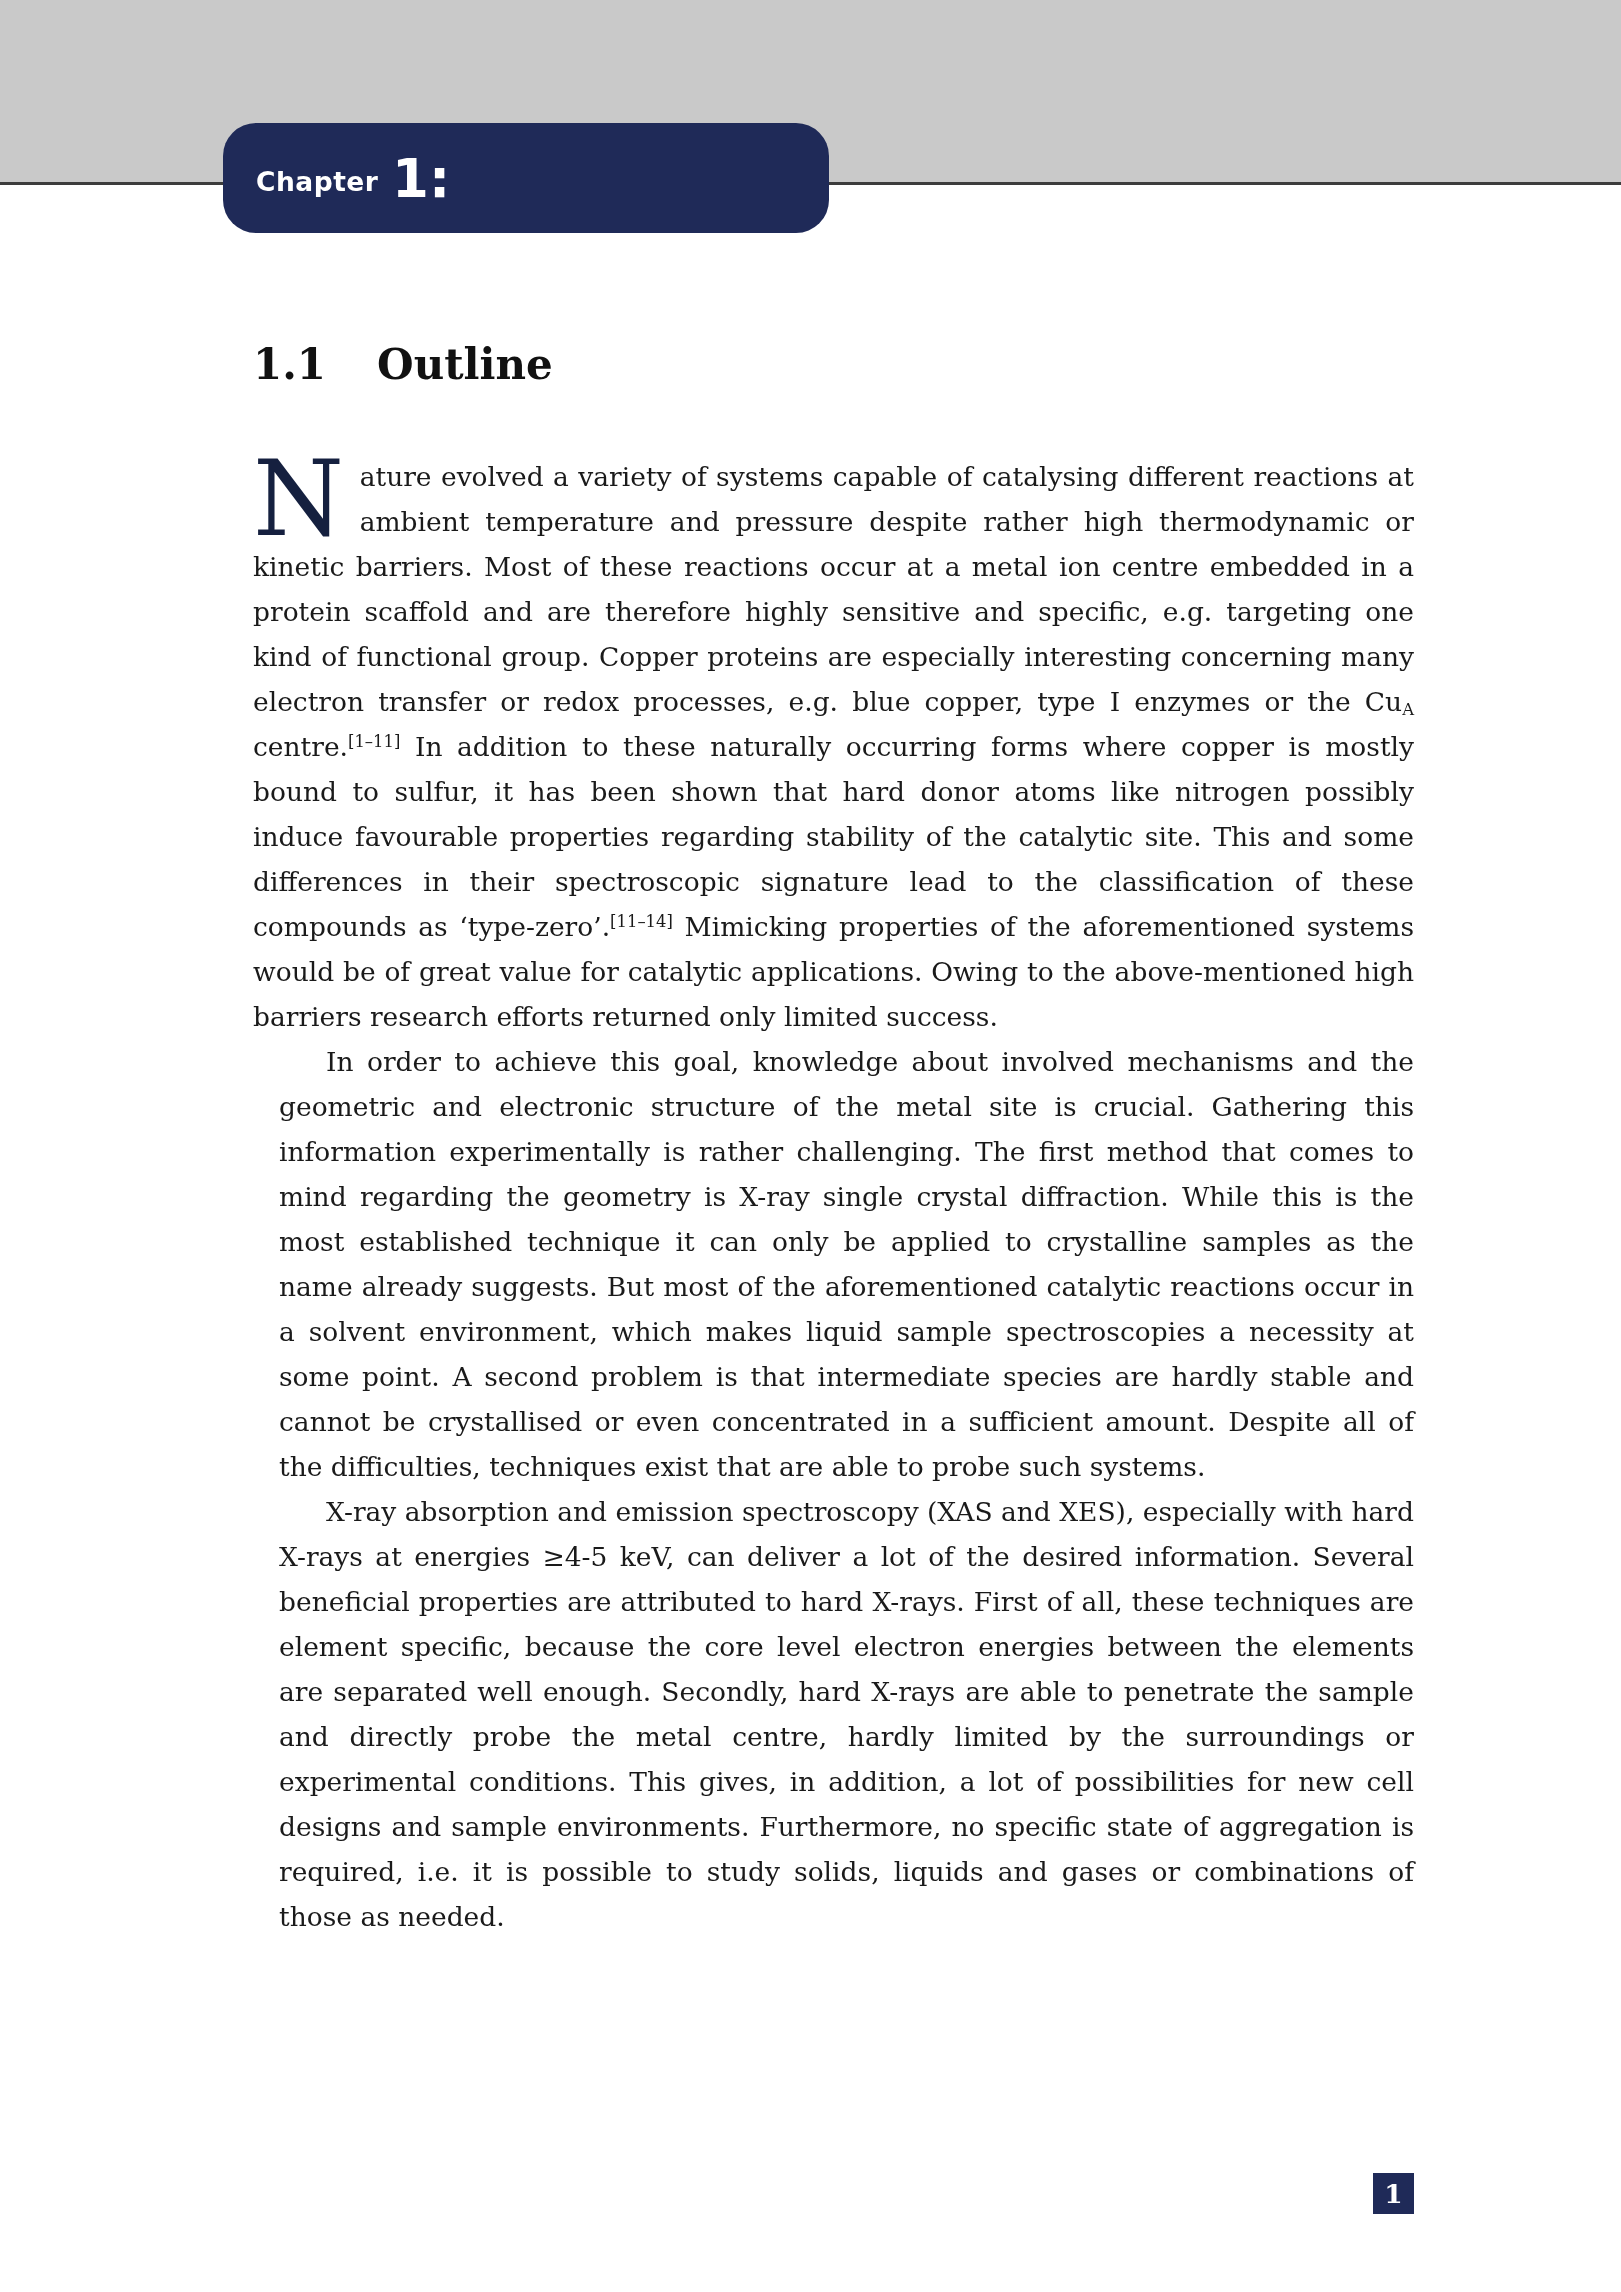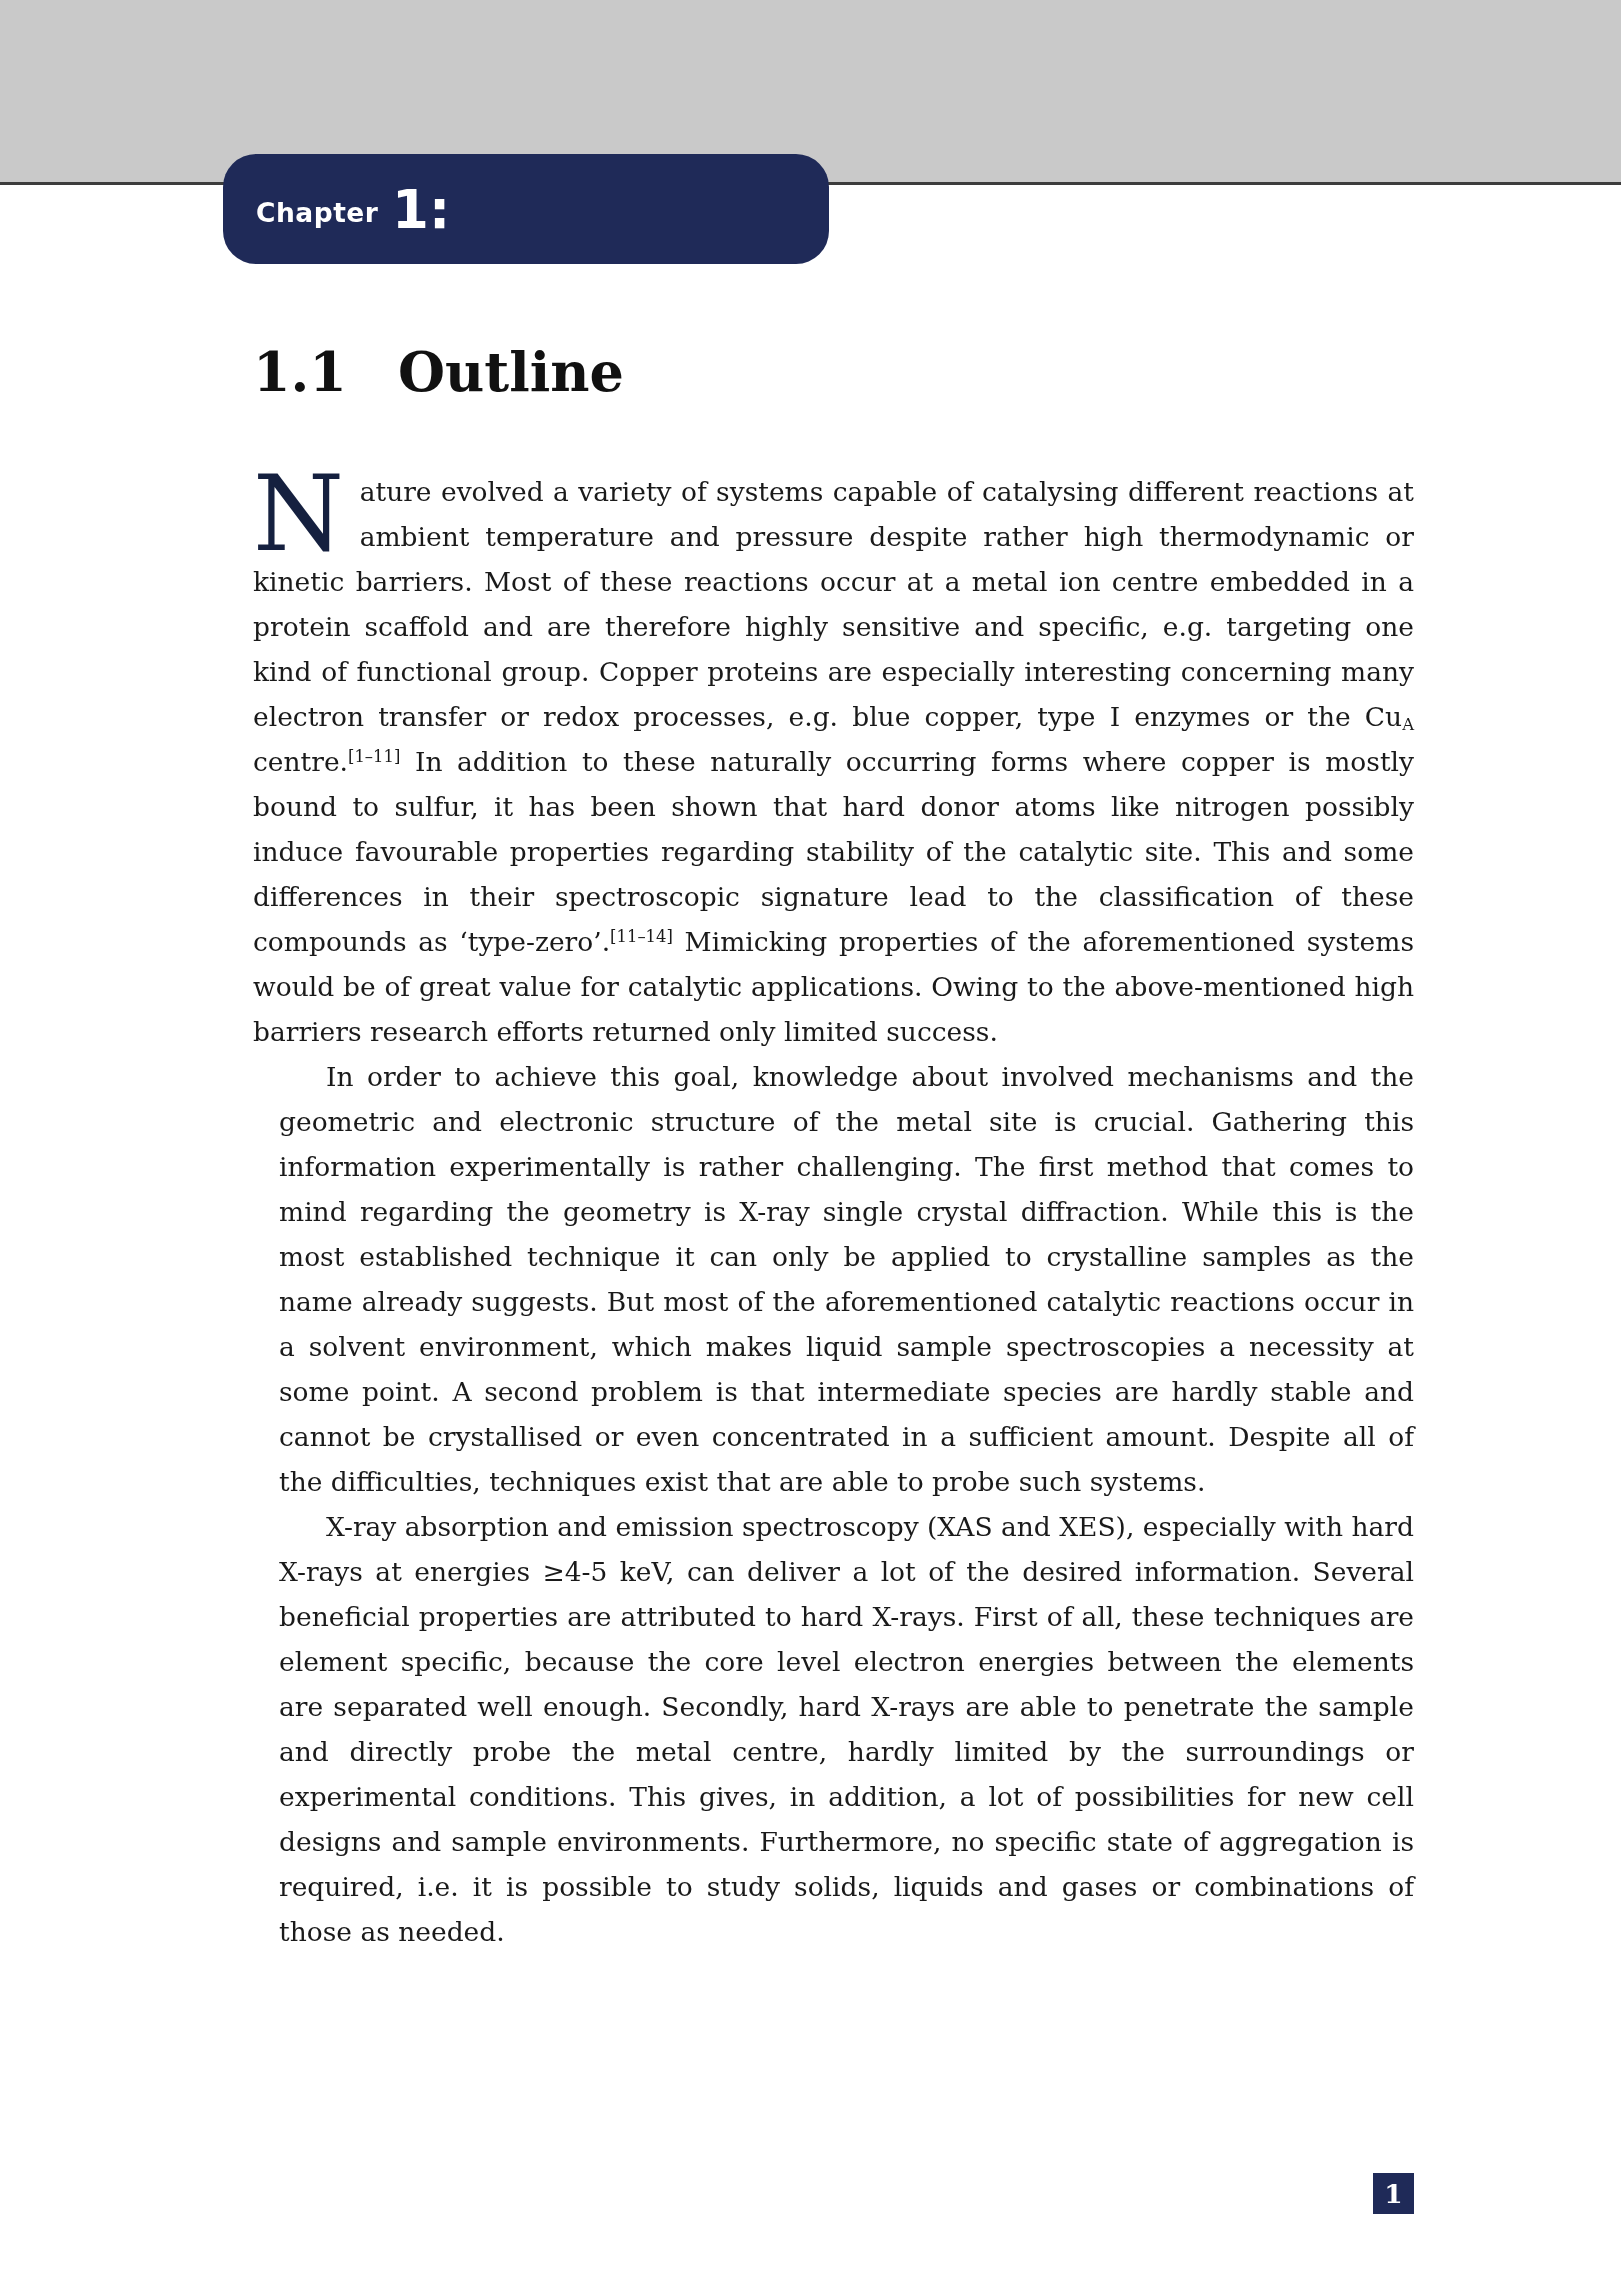--- a/index.html
+++ b/index.html
@@ -23,21 +23,21 @@
   .band-rule{
     position:absolute;
     left:0; top:182px;
     width:100%;
     height:2.9px;
     background:#3c3c3c;
   }
   
   .chapter-banner{
     position:absolute;
-    left:223px; top:154px;
+    left:223px; top:123px;
     width:606px;
     height:110px;
     background:#1f2a58;
     border-radius:33px;
     display:flex;
     align-items:baseline;
     padding-left:33px;
     box-sizing:border-box;
     font-family:"DejaVu Sans", sans-serif;
     font-weight:bold;
@@ -60,21 +60,21 @@
   }
   
   .content{
     position:absolute;
     left:253px;
     top:185px;
     width:1161px;
   }
   .section-heading{
     margin:155px 0 0 0;
-    font-size:54px;
+    font-size:42px;
     font-weight:bold;
     color:#111111;
     font-family:"DejaVu Serif", serif;
   }
   .section-number{margin-right:51px;}
   .body-text{
     margin-top:65px;
     font-size:26.5px;
     line-height:45px;
     text-align:justify;

